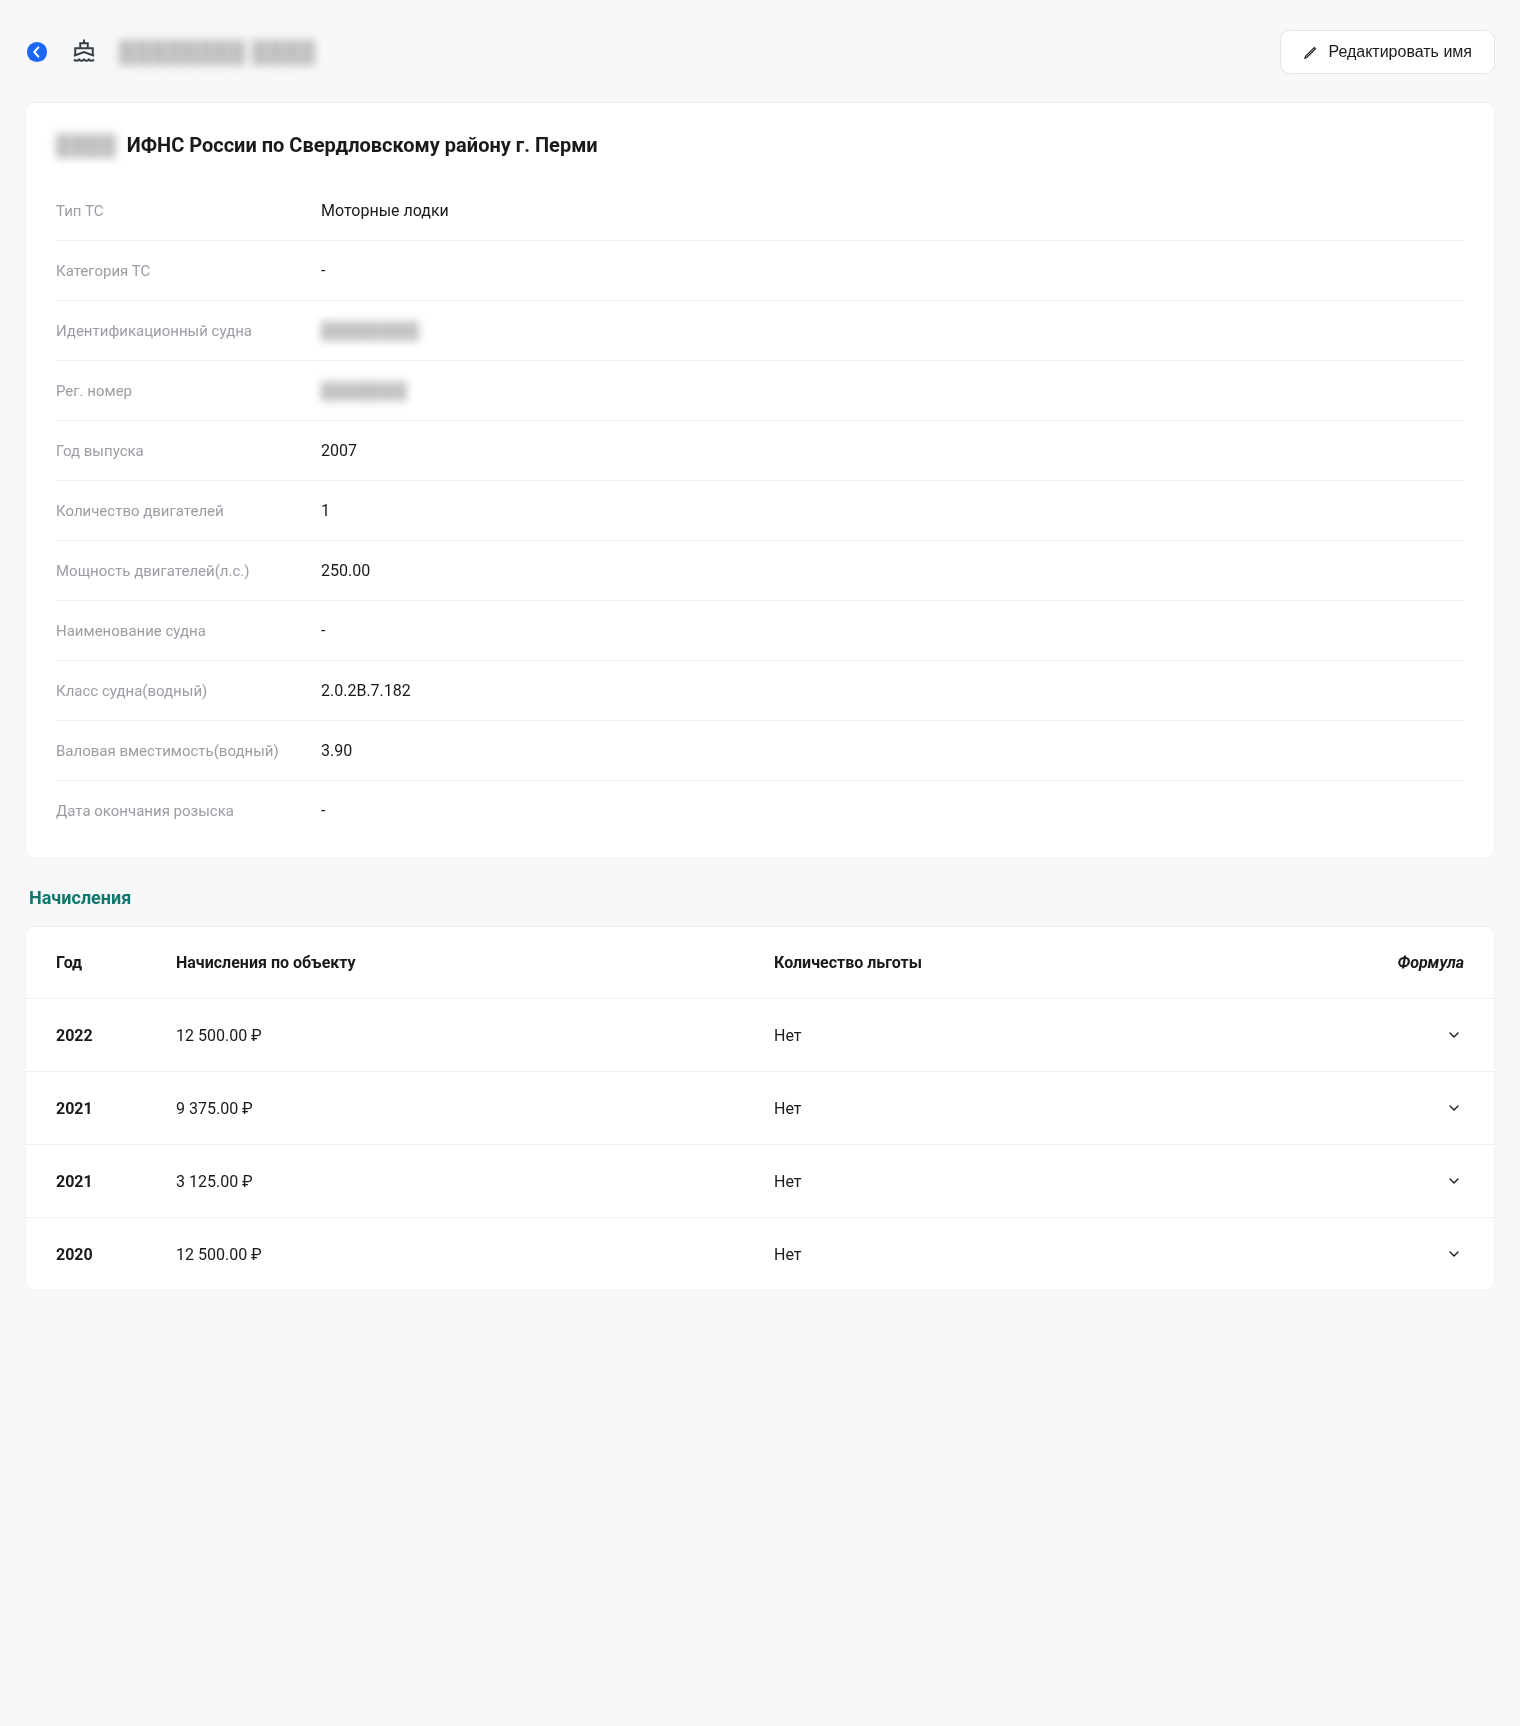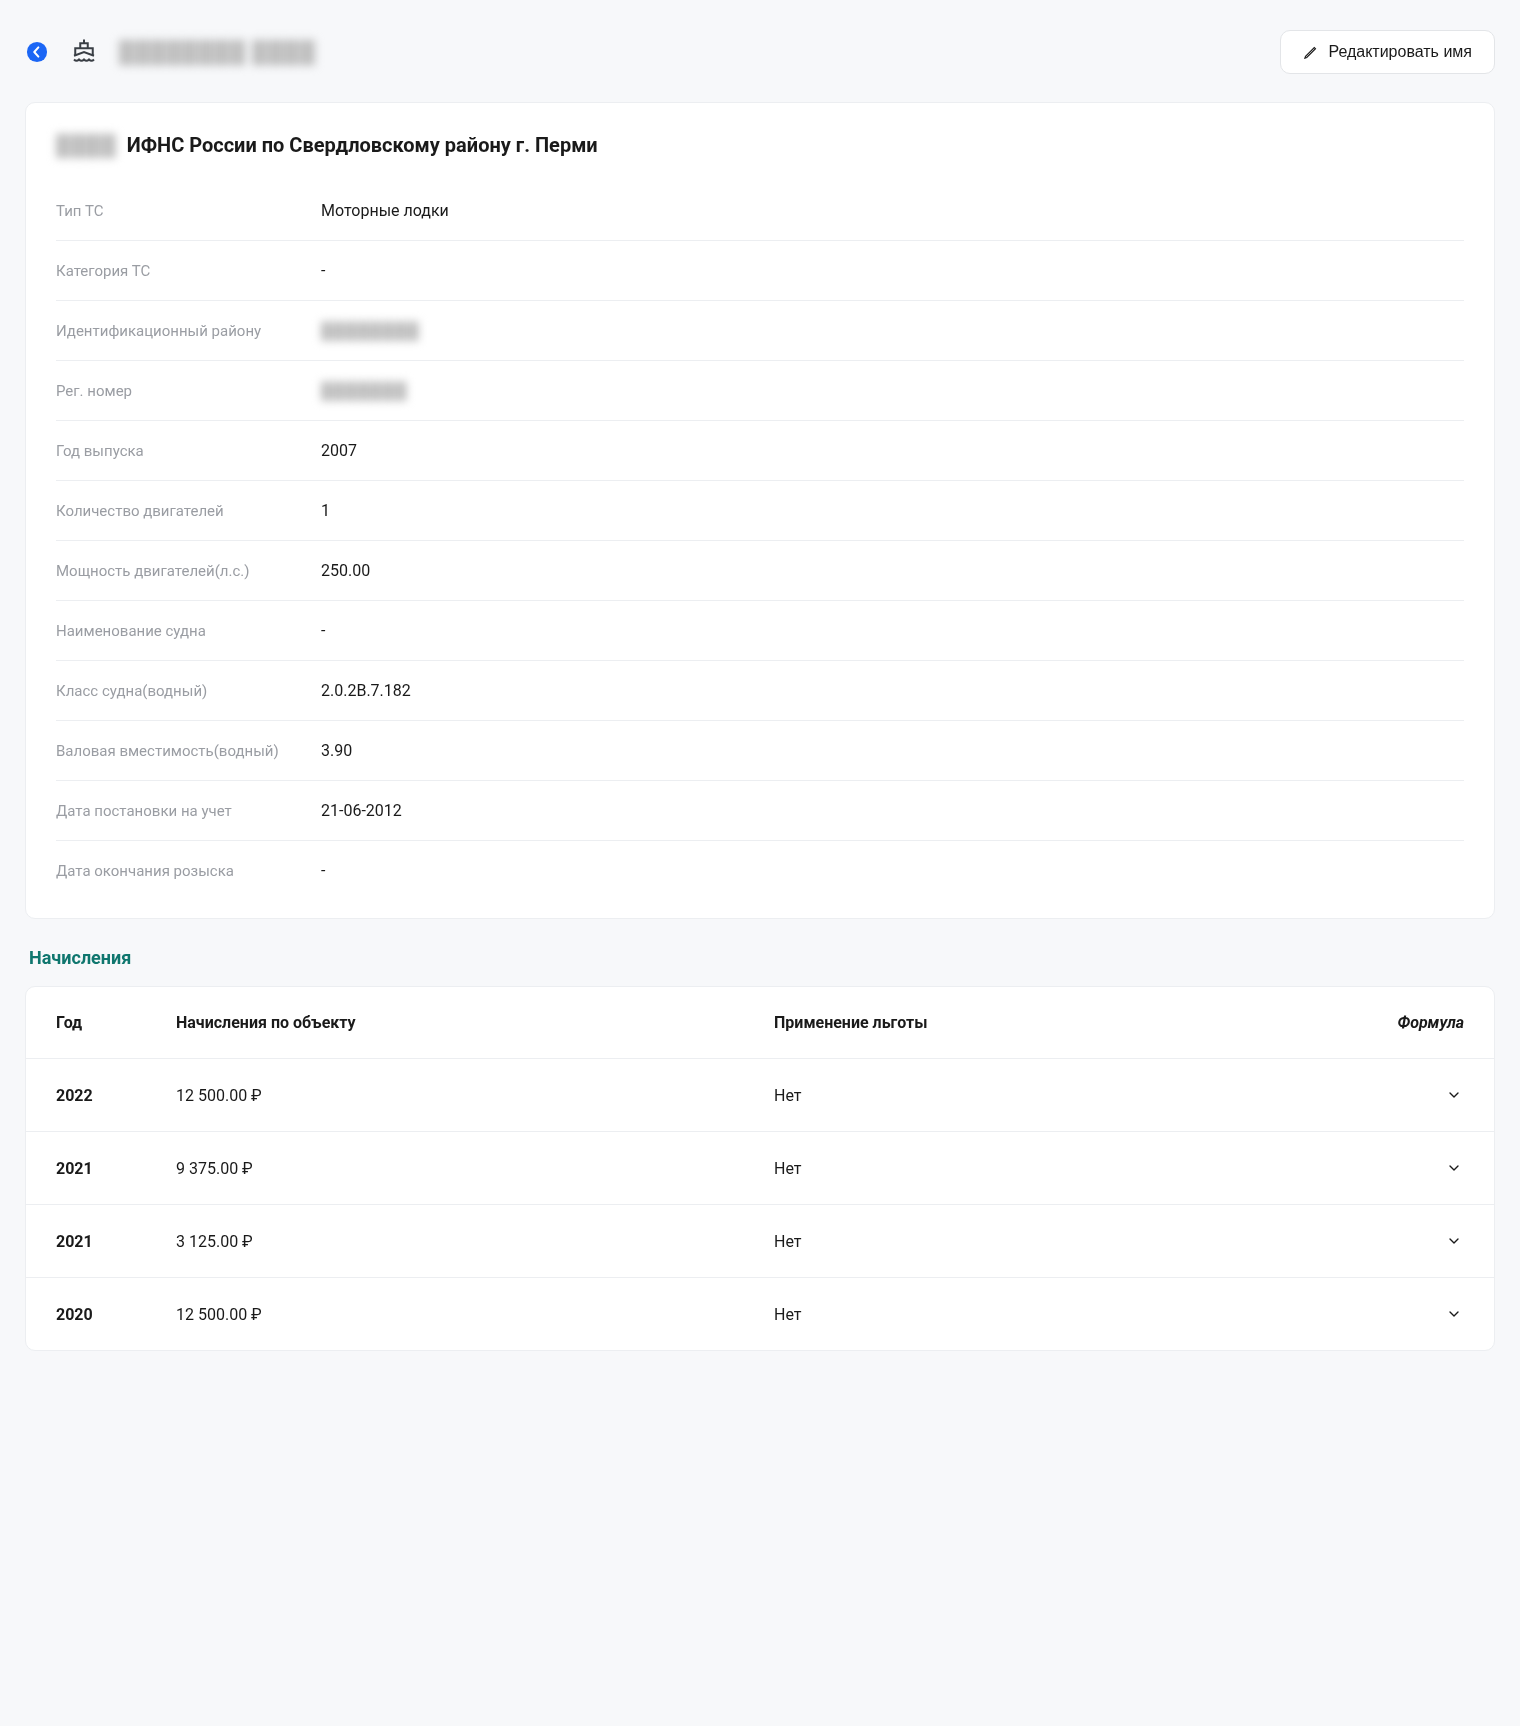--- a/index.html
+++ b/index.html
@@ -183,21 +183,21 @@
   <div id="details-container">
       <div class="detail-row">
         <div class="detail-label">Тип ТС</div>
         <div class="detail-value">Моторные лодки</div>
       </div>
       <div class="detail-row">
         <div class="detail-label">Категория ТС</div>
         <div class="detail-value">-</div>
       </div>
       <div class="detail-row">
-        <div class="detail-label">Идентификационный району</div>
+        <div class="detail-label">Идентификационный судна</div>
         <div class="detail-value blurred">████████</div>
       </div>
       <div class="detail-row">
         <div class="detail-label">Рег. номер</div>
         <div class="detail-value blurred">███████</div>
       </div>
       <div class="detail-row">
         <div class="detail-label">Год выпуска</div>
         <div class="detail-value">2007</div>
       </div>
@@ -213,39 +213,35 @@
         <div class="detail-label">Наименование судна</div>
         <div class="detail-value">-</div>
       </div>
       <div class="detail-row">
         <div class="detail-label">Класс судна(водный)</div>
         <div class="detail-value">2.0.2В.7.182</div>
       </div>
       <div class="detail-row">
         <div class="detail-label">Валовая вместимость(водный)</div>
         <div class="detail-value">3.90</div>
-      </div>
-      <div class="detail-row">
-        <div class="detail-label">Дата постановки на учет</div>
-        <div class="detail-value">21-06-2012</div>
       </div>
       <div class="detail-row">
         <div class="detail-label">Дата окончания розыска</div>
         <div class="detail-value">-</div>
       </div>
     </div>
 </div>
 
 <div class="section-heading">Начисления</div>
 
 <div class="table-card">
   <div class="table-header">
     <div class="th">Год</div>
     <div class="th">Начисления по объекту</div>
-    <div class="th">Применение льготы</div>
+    <div class="th">Количество льготы</div>
     <div class="th formula">Формула</div>
   </div>
   <div id="rows-container">
       <div class="table-row">
         <div class="td year">2022</div>
         <div class="td">12 500.00 ₽</div>
         <div class="td">Нет</div>
         <div class="td formula">
           <div class="chevron">
             <svg width="16" height="16" viewBox="0 0 24 24">

